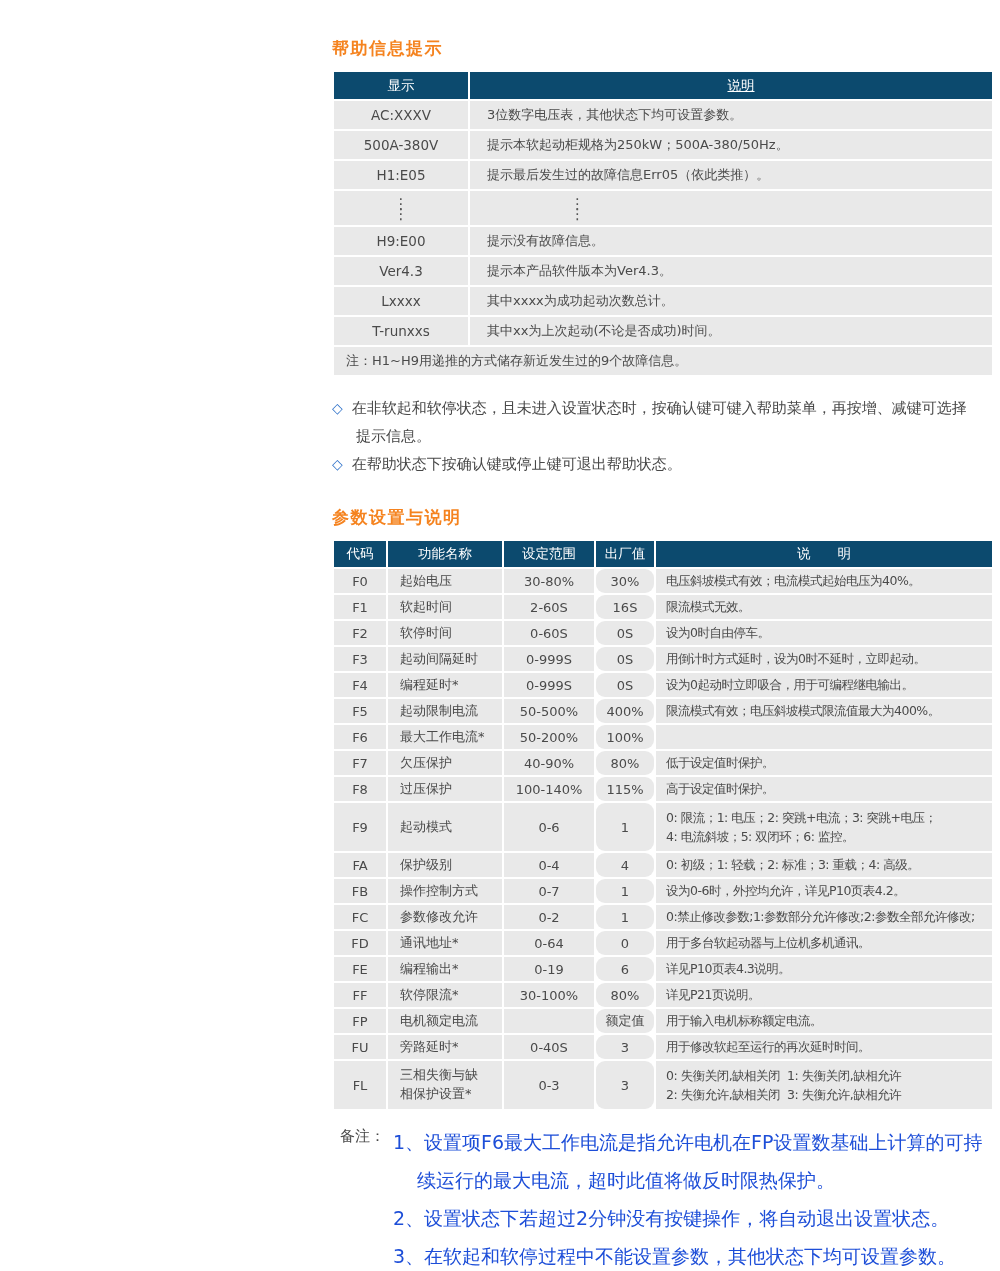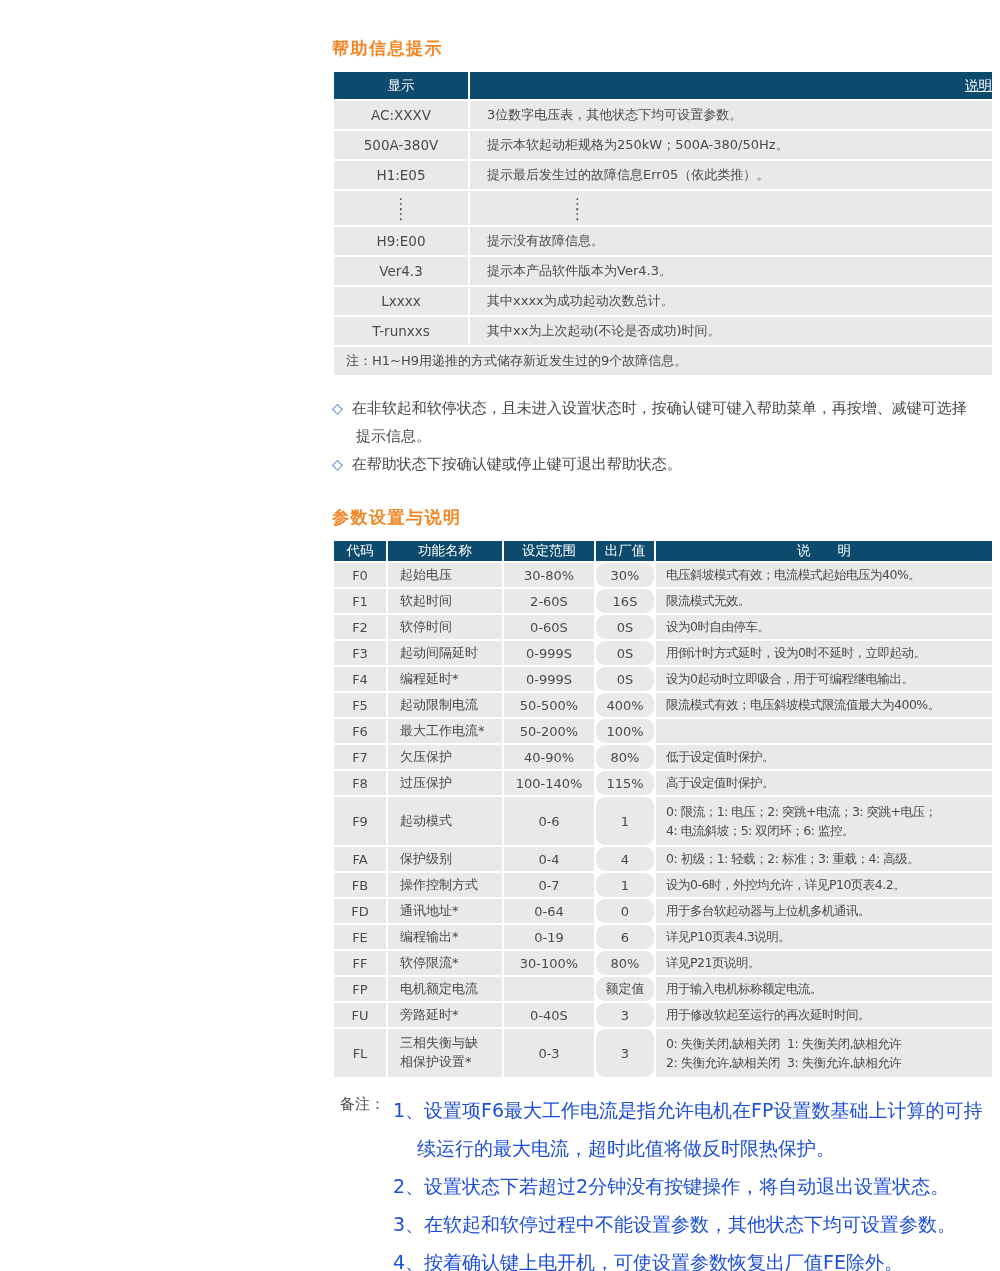--- a/index.html
+++ b/index.html
@@ -42,21 +42,21 @@
     background: #0c4a6e;
     color: #ffffff;
     font-weight: normal;
     font-size: 13.5px;
     height: 27px;
   }
   
   .help-table { margin-top: 12px; }
   .help-table col.hc1 { width: 134px; }
   .help-table th.hth1 { text-align: center; }
-  .help-table th.hth2 { text-align: right; padding-left: 20px; text-decoration: underline; }
+  .help-table th.hth2 { text-align: center; padding-left: 20px; text-decoration: underline; }
   .help-table td.hd1 { text-align: center; height: 28px; font-size: 13.5px; }
   .help-table td.hd2 { text-align: left; padding-left: 17px; height: 28px; }
   .help-table tr.dots-row td { height: 34px; }
   .help-table td.dots {
     white-space: pre-line;
     line-height: 0.62;
     font-size: 15px;
     padding-top: 3px;
     color: #555555;
   }
@@ -85,21 +85,21 @@
     font-size: 14px;
     margin-right: 9px;
   }
   
   .title2 { margin-top: 29px; }
   .param-table { margin-top: 12px; }
   .param-table col.pc0 { width: 52px; }
   .param-table col.pc1 { width: 114px; }
   .param-table col.pc2 { width: 90px; }
   .param-table col.pc3 { width: 58px; }
-  .param-table thead th { text-align: center; height: 20px; }
+  .param-table thead th { text-align: center; height: 26px; }
   .param-table td { height: 24px; }
   .param-table tr.tall td { height: 48px; }
   .param-table td.pc0 { text-align: center; }
   .param-table td.pc1 { text-align: left; padding-left: 12px; white-space: pre-line; line-height: 1.45; }
   .param-table td.pc2 { text-align: center; }
   .param-table td.pc3 { text-align: center; border-radius: 9px; }
   .param-table td.pc4 {
     text-align: left;
     padding-left: 10px;
     white-space: pre;
@@ -298,20 +298,27 @@
           <td class="pc4">0: 初级；1: 轻载；2: 标准；3: 重载；4: 高级。</td>
         </tr>
         <tr>
           <td class="pc0">FB</td>
           <td class="pc1">操作控制方式</td>
           <td class="pc2">0-7</td>
           <td class="pc3">1</td>
           <td class="pc4">设为0-6时，外控均允许，详见P10页表4.2。</td>
         </tr>
         <tr>
+          <td class="pc0">FC</td>
+          <td class="pc1">参数修改允许</td>
+          <td class="pc2">0-2</td>
+          <td class="pc3">1</td>
+          <td class="pc4">0:禁止修改参数;1:参数部分允许修改;2:参数全部允许修改;</td>
+        </tr>
+        <tr>
           <td class="pc0">FD</td>
           <td class="pc1">通讯地址*</td>
           <td class="pc2">0-64</td>
           <td class="pc3">0</td>
           <td class="pc4">用于多台软起动器与上位机多机通讯。</td>
         </tr>
         <tr>
           <td class="pc0">FE</td>
           <td class="pc1">编程输出*</td>
           <td class="pc2">0-19</td>

